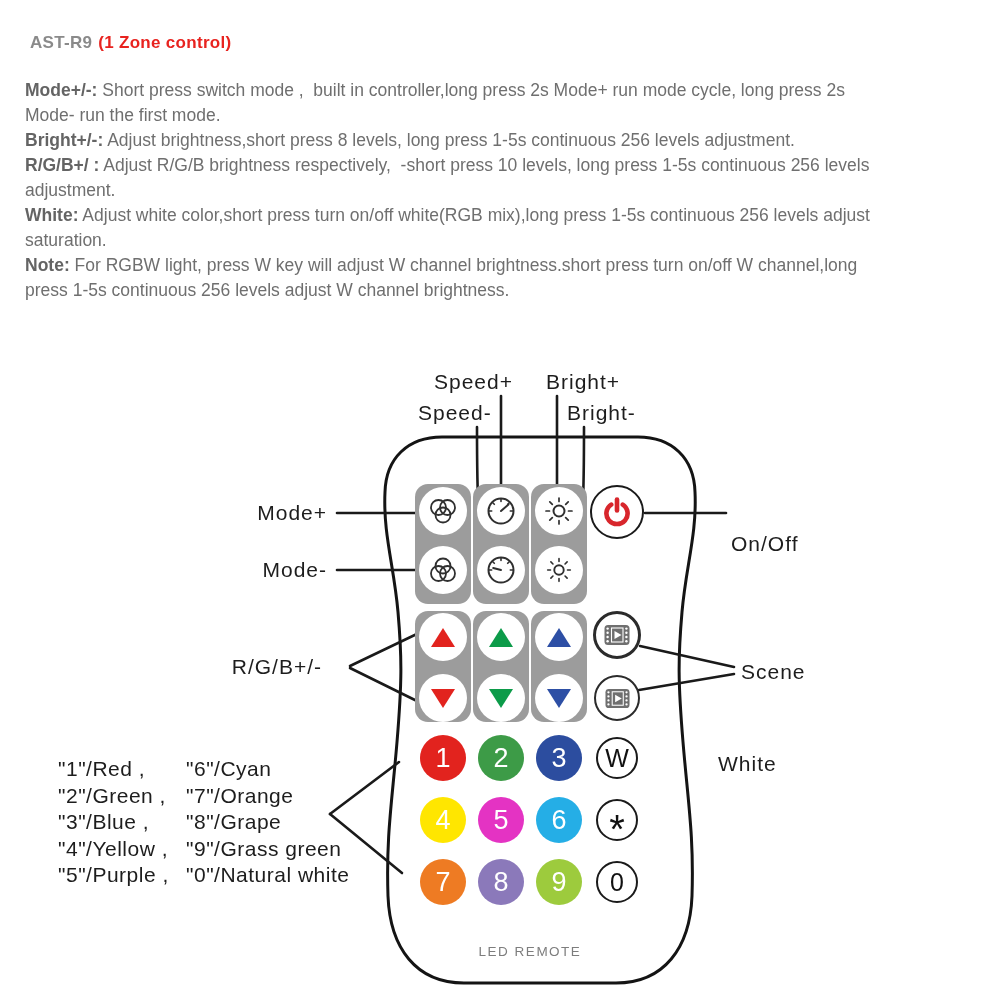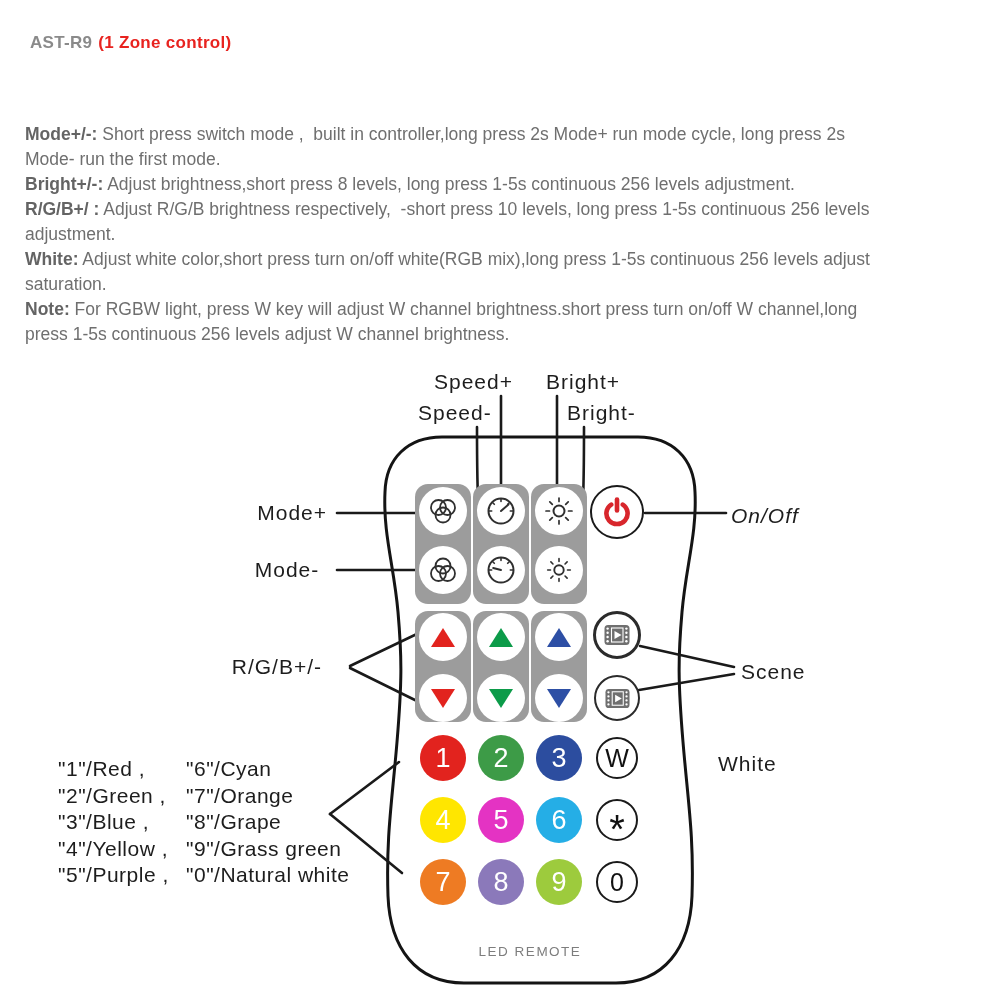--- a/index.html
+++ b/index.html
@@ -6,37 +6,37 @@
   html,body { background:#ffffff; }
   #page {
     position:relative; width:1000px; height:1000px; background:#ffffff;
     font-family:"Liberation Sans", sans-serif; overflow:hidden;
   }
   
   #title { position:absolute; left:30px; top:33px; font-size:17px; font-weight:bold; letter-spacing:0.3px; }
   #title .model { color:#8a8a8a; }
   #title .zone  { color:#e8231f; margin-left:6px; }
   
-  #desc { position:absolute; left:25px; top:78px; width:972px; color:#6f6f6f;margin-top:44px; }
+  #desc { position:absolute; left:25px; top:78px; width:972px; color:#6f6f6f; }
   .desc-line { font-size:17.5px; line-height:25px; white-space:pre-wrap; }
   .desc-line b { color:#646464; }
   
   #diagram-svg { position:absolute; left:0; top:0; width:1000px; height:1000px; }
   .lead-line { stroke:#1a1a1a; stroke-width:2.6; fill:none; stroke-linecap:round; }
   .body-outline { stroke:#141414; stroke-width:3; fill:#ffffff; }
   
   .callout { position:absolute; color:#1d1d1d; font-size:21px; letter-spacing:1px; white-space:nowrap; }
   .callout.right-align { text-align:right; }
   #lbl-speed-plus  { left:434px; top:370px; }
   #lbl-speed-minus { left:418px; top:401px; }
   #lbl-bright-plus { left:546px; top:370px; }
   #lbl-bright-minus{ left:567px; top:401px; }
   #lbl-mode-plus   { left:247px; top:501px; width:80px; }
-  #lbl-mode-minus  { left:247px; top:558px; width:80px;text-align:center; }
-  #lbl-onoff       { left:731px; top:504px;font-style:italic; }
+  #lbl-mode-minus  { left:247px; top:558px; width:80px; }
+  #lbl-onoff       { left:731px; top:532px; }
   #lbl-scene       { left:741px; top:660px; }
   #lbl-rgb         { left:222px; top:655px; width:100px; }
   #lbl-white       { left:718px; top:752px; }
   #lbl-special     { left:731px; top:811px; }
   
   #legend { position:absolute; left:58px; top:757px; color:#1d1d1d; font-size:21px; letter-spacing:0.5px; }
   .legend-row { position:relative; height:26.5px; white-space:nowrap; }
   .legend-col2 { position:absolute; left:128px; }
   
   .panel { position:absolute; width:56px; background:#9c9c9c; border-radius:13px; }

